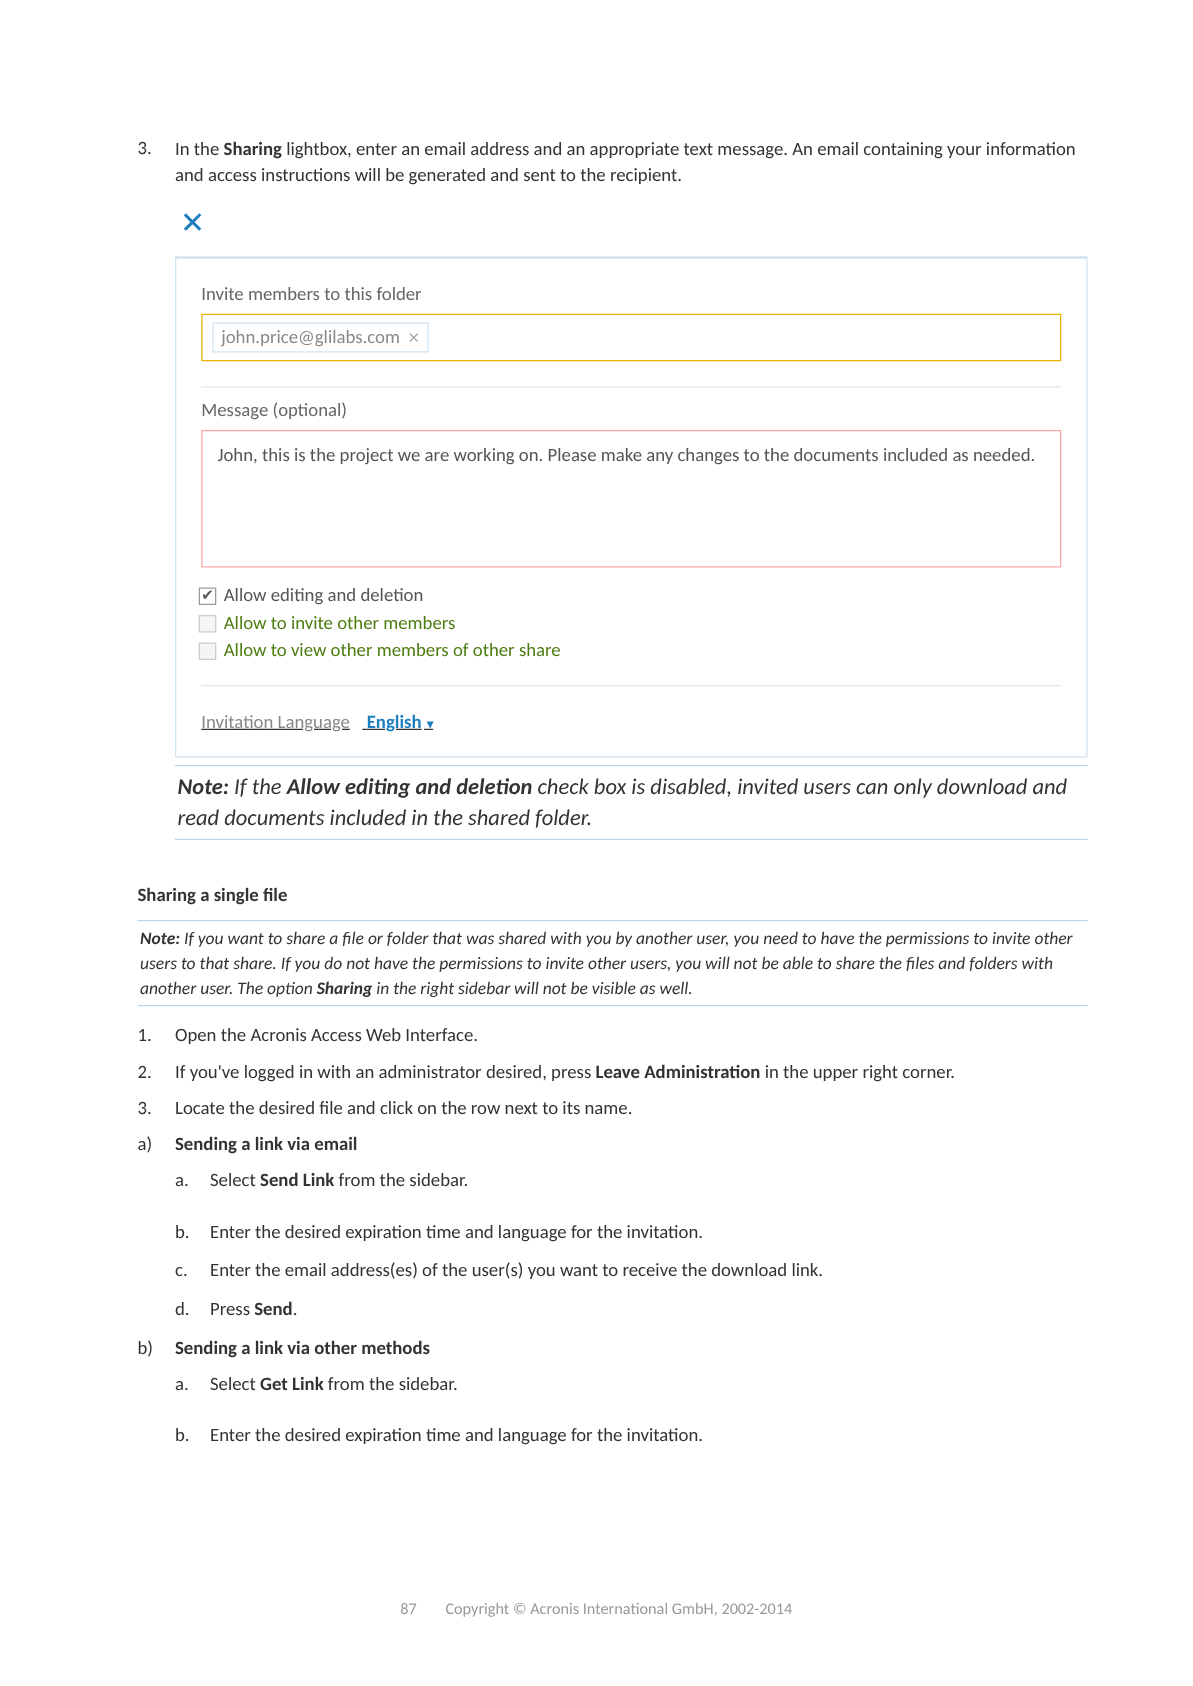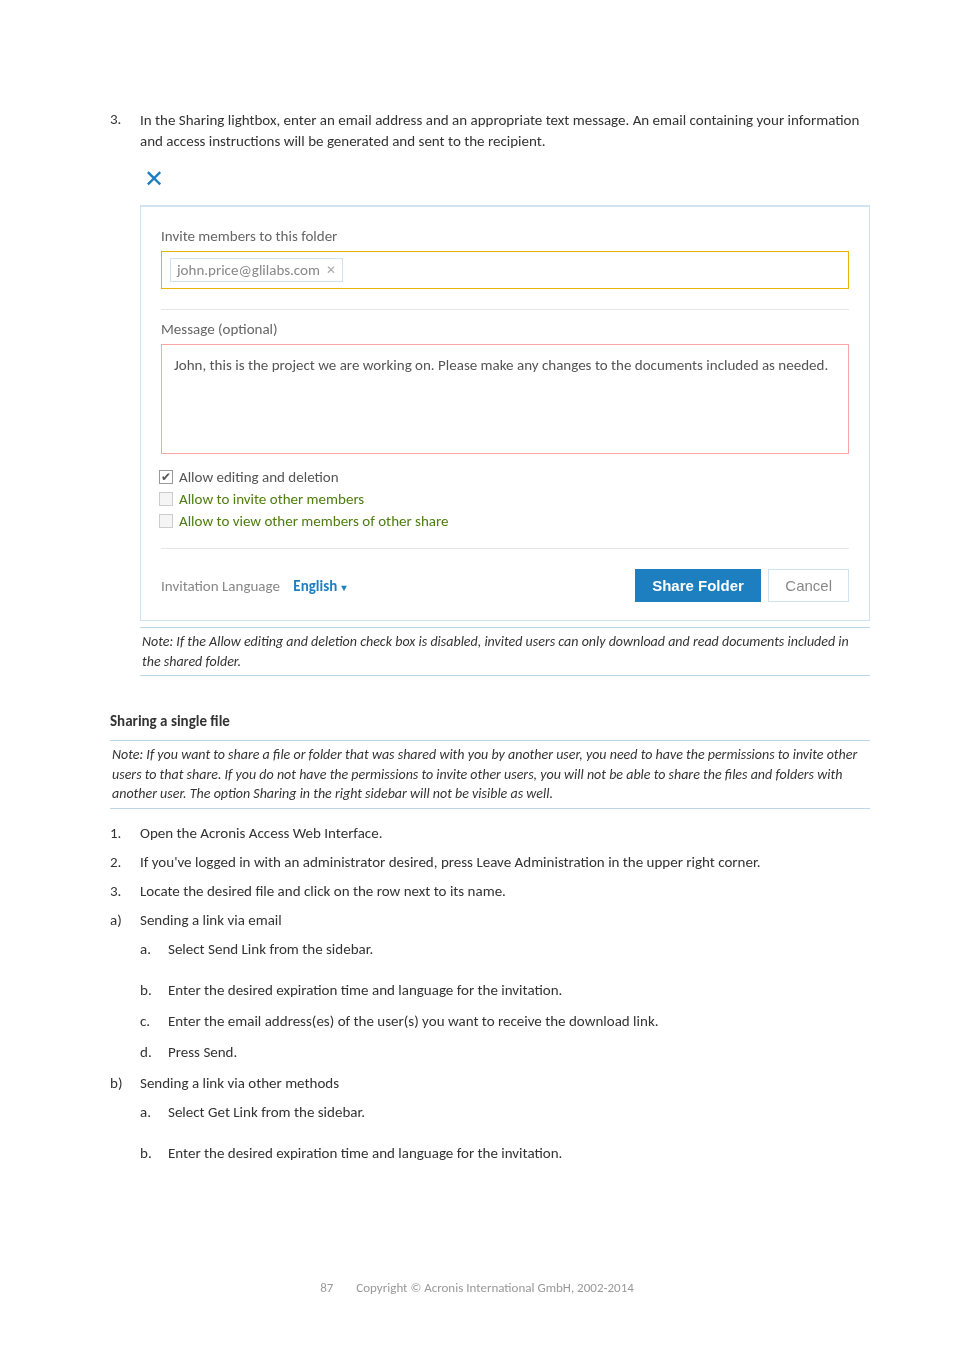--- a/index.html
+++ b/index.html
@@ -89,22 +89,23 @@
     display: inline-flex;
     align-items: center; justify-content: center;
     font-size: 12px;
     flex-shrink: 0;
     line-height: 1;
   }
   .cb.disabled { border-color: #ccc; background: #f5f5f5; }
   .cb.disabled + span { color: #4d7c0f; }
   .checkbox-group { margin-left: -2px; margin-bottom: 18px; }
   .dialog-footer {
-    display: flex; align-items: center; justify-content: space-between;
+    display: flex; align-items: flex-start; justify-content: space-between;
     padding-top: 10px;
+    text-decoration: underline;
   }
   .lang-label { color: #888; font-size: 15px; margin-right: 10px; }
   .lang-toggle { color: #1e7fc0; font-weight: 600; }
   .caret { font-size: 10px; margin-left: 2px; }
   .btn-primary {
     background: #1e7fc0;
     color: #fff;
     border: 1px solid #1e7fc0;
     padding: 7px 16px;
     font-size: 15px;
@@ -116,21 +117,21 @@
     color: #888;
     border: 1px solid #cfe3f0;
     padding: 7px 16px;
     font-size: 15px;
     margin-left: 4px;
     cursor: pointer;
   }
   .note-block {
     margin-left: 30px;
     font-style: italic;
-    font-size: 14px;
+    font-size: 18px;
     color: #333;
     border-top: 1px solid #bcd7e8;
     border-bottom: 1px solid #bcd7e8;
     padding: 4px 2px;
     line-height: 1.4;
     margin-bottom: 36px;
   }
   .full-note-block {
     font-style: italic;
     font-size: 14px;
@@ -151,21 +152,21 @@
   .sub-row .num { width: 28px; flex-shrink: 0; }
   .sub-row .body { flex: 1; }
   .page-footer {
     position: absolute;
     bottom: 54px; left: 0; right: 0;
     text-align: center;
     color: #999;
     font-size: 13px;
   }
   .page-footer .pn { margin-right: 20px; }
-  strong { font-weight: 400; text-align: center; }
+  strong { font-weight: 700; text-align: center; }
 </style>
 </head>
 <body>
 
 <div class="step-row">
   <div class="step-num"><span>3.</span></div>
   <div class="step-body">
     <span>In the </span><strong>Sharing</strong><span> lightbox, enter an email address and an appropriate text message. An email containing your information and access instructions will be generated and sent to the recipient.</span>
   </div>
 </div>
@@ -202,24 +203,20 @@
       </div>
     </div>
     <hr class="thin">
     <div class="dialog-footer">
       <div>
         <span class="lang-label">Invitation Language</span>
         <span class="lang-toggle">
           <span>English</span><span class="caret"> ▾</span>
         </span>
       </div>
-      <div>
-        <button class="btn-primary">Share Folder</button>
-        <button class="btn-secondary">Cancel</button>
-      </div>
     </div>
   </div>
 </div>
 
 <div class="note-block">
   <strong>Note:</strong><span> If the </span><strong>Allow editing and deletion</strong><span> check box is disabled, invited users can only download and read documents included in the shared folder.</span>
 </div>
 
 <div class="heading">Sharing a single file</div>
 

